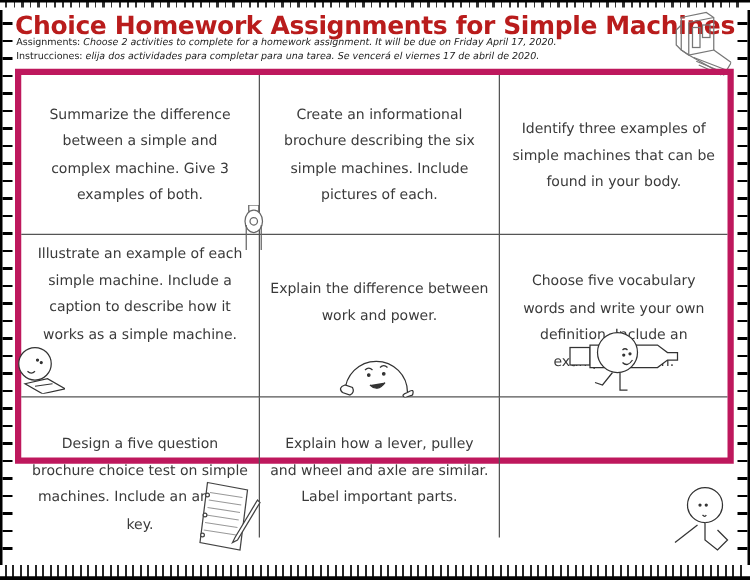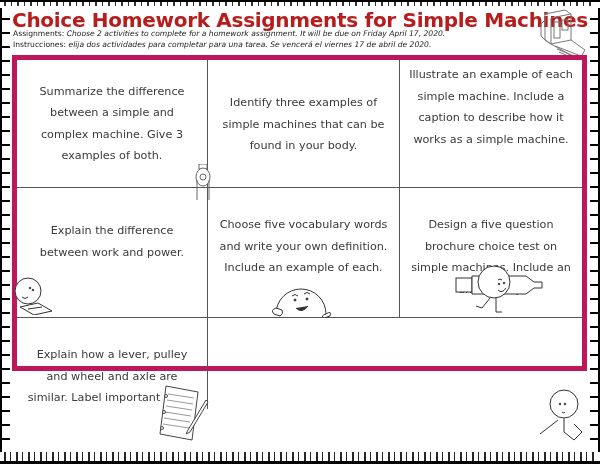--- a/index.html
+++ b/index.html
@@ -62,20 +62,23 @@
       <path d="M10 34 L16 38 L44 54 L50 44 L36 34"></path>
       <path d="M20 40 L46 50 M22 43 L44 52 M24 46 L42 54"></path>
       <path d="M6 18 L10 14 M6 18 L6 30 L10 34"></path>
     </g>
   </svg>
 </div>
 
 <div class="grid">
   <div class="cell">
     <span class="cell-text">Summarize the difference between a simple and complex machine. Give 3 examples of both.</span>
+  </div>
+  <div class="cell">
+    <span class="cell-text">Create an informational brochure describing the six simple machines. Include pictures of each.</span>
   </div>
   <div class="cell upper">
     <span class="cell-text">Identify three examples of simple machines that can be found in your body.</span>
   </div>
   <div class="cell top-align" style="padding-top:4px;">
     <span class="cell-text">Illustrate an example of each simple machine. Include a caption to describe how it works as a simple machine.</span>
   </div>
   <div class="cell upper">
     <span class="cell-text">Explain the difference between work and power.</span>
   </div>

